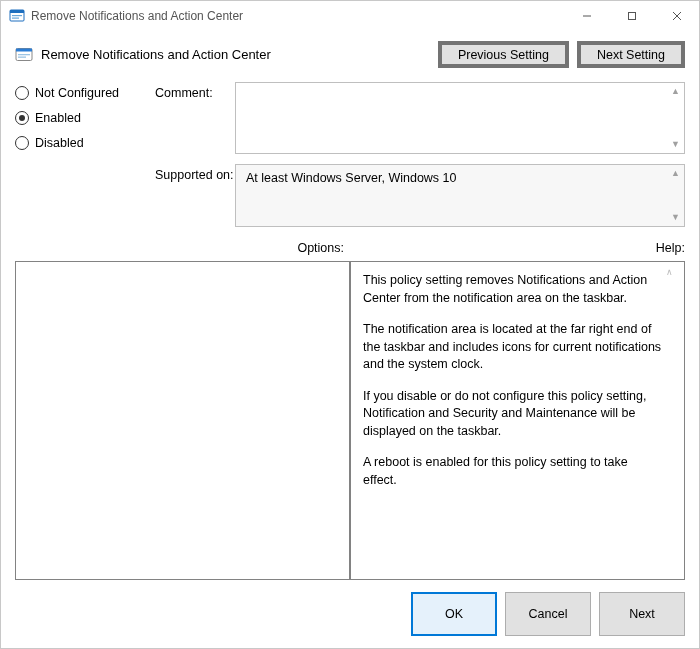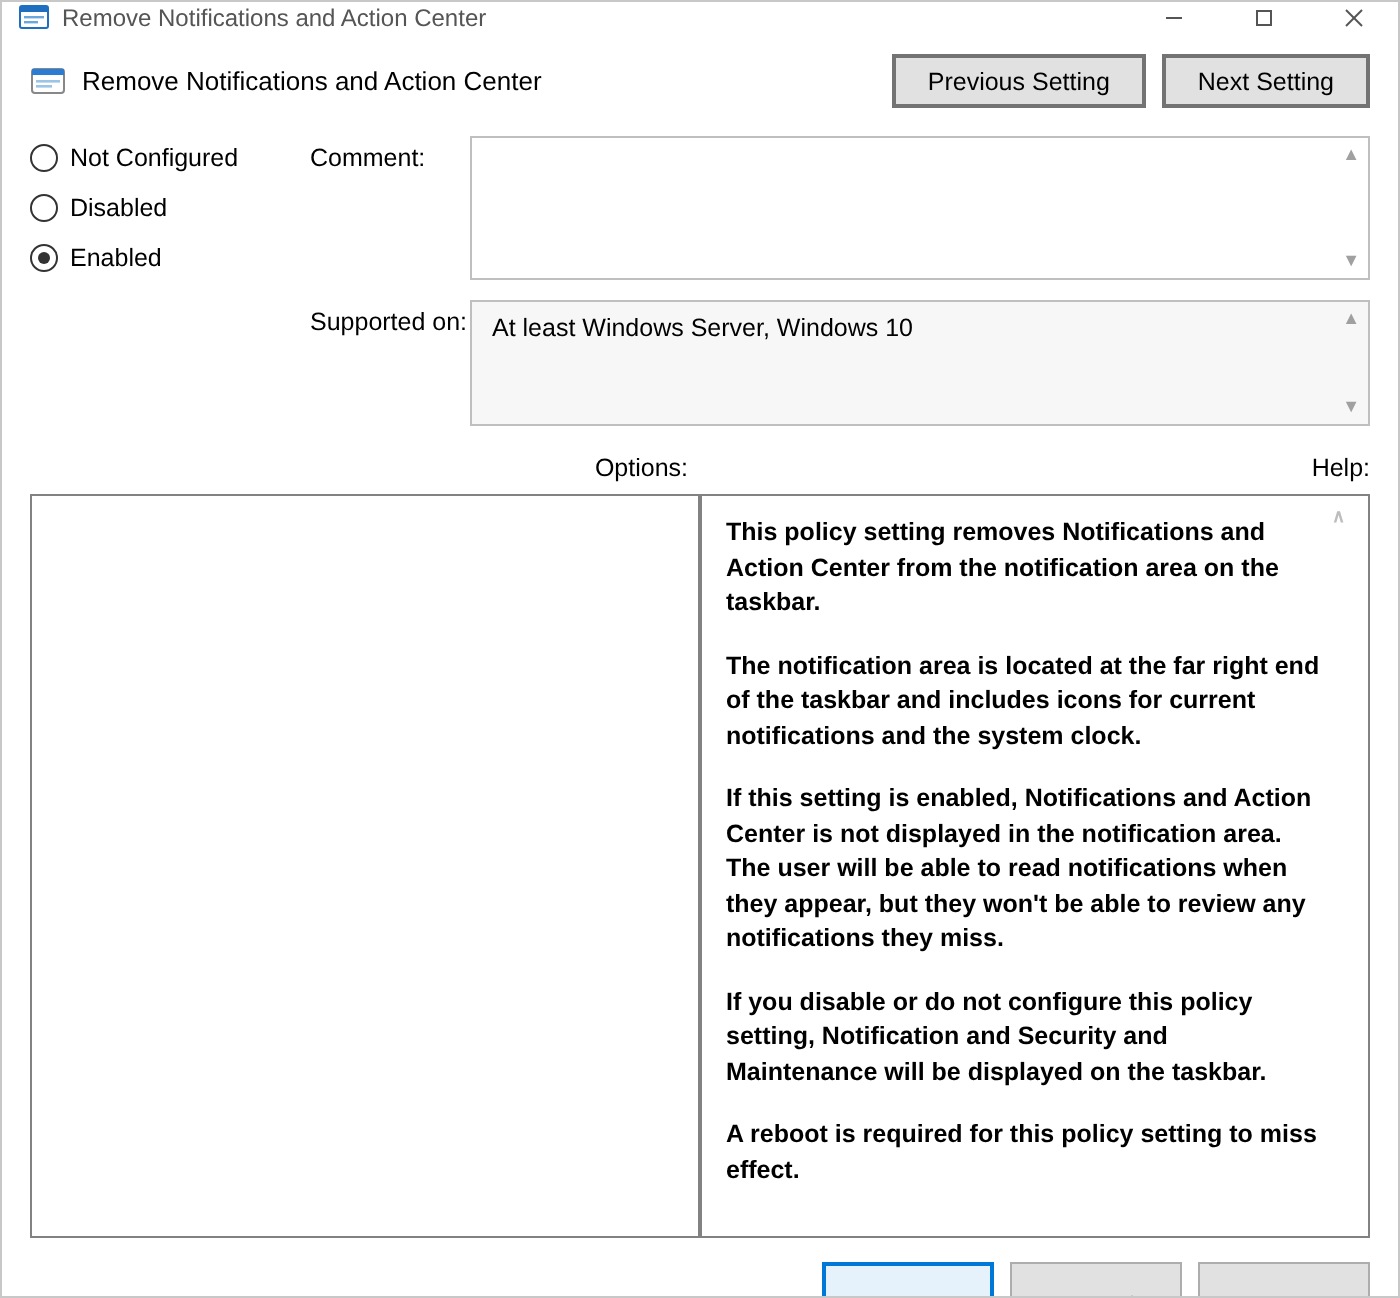--- a/index.html
+++ b/index.html
@@ -37,21 +37,21 @@
   .content { flex: 1; display: flex; flex-direction: column; padding: 10px 14px 12px 14px; }
   .header-row {
     display: flex;
     align-items: center;
     margin-bottom: 14px;
   }
   .header-row .policy-icon { width: 18px; height: 18px; margin-right: 8px; flex: 0 0 auto; }
   .header-row .policy-title { flex: 1; font-size: 13px; }
   .nav-btn {
     background: #e1e1e1;
-    border: 2px solid #737373;
+    border: 4px solid #737373;
     height: 27px;
     padding: 0 16px;
     font-family: inherit;
     font-size: 12.5px;
     margin-left: 8px;
     cursor: default;
   }
 
   .top-grid {
     display: grid;
@@ -102,21 +102,20 @@
     margin-bottom: 6px;
     text-align: right;
   }
   .section-labels .lbl { font-size: 12.5px; }
 
   .panels {
     display: grid;
     grid-template-columns: 1fr 1fr;
     flex: 1;
     min-height: 0;
-    font-weight: bold;
   }
   .panel-box {
     border: 1px solid #828282;
     background: #fff;
     padding: 10px 12px;
     overflow: hidden;
     font-size: 12.5px;
     line-height: 1.4;
     position: relative;
   }
@@ -197,26 +196,26 @@
   </div>
 
   <div class="top-grid">
 
     <div class="state-group" style="grid-row: 1 / span 2;">
       <div class="radio-row">
         <span class="radio"></span>
         <span>Not Configured</span>
       </div>
       <div class="radio-row">
+        <span class="radio checked"></span>
+        <span>Enabled</span>
+      </div>
+      <div class="radio-row">
         <span class="radio"></span>
         <span>Disabled</span>
-      </div>
-      <div class="radio-row">
-        <span class="radio checked"></span>
-        <span>Enabled</span>
       </div>
     </div>
 
     <div class="label-col">Comment:</div>
     <div class="txtbox comment-box">
       <span></span>
       <span class="scroll-caret up">▲</span>
       <span class="scroll-caret down">▼</span>
     </div>
 
@@ -232,23 +231,22 @@
     <div class="lbl">Options:</div>
     <div class="lbl">Help:</div>
   </div>
 
   <div class="panels">
     <div class="panel-box"></div>
     <div class="panel-box help-panel">
       <div class="help-text">
         <p>This policy setting removes Notifications and Action Center from the notification area on the taskbar.</p>
         <p>The notification area is located at the far right end of the taskbar and includes icons for current notifications and the system clock.</p>
-        <p>If this setting is enabled, Notifications and Action Center is not displayed in the notification area. The user will be able to read notifications when they appear, but they won't be able to review any notifications they miss.</p>
         <p>If you disable or do not configure this policy setting, Notification and Security and Maintenance will be displayed on the taskbar.</p>
-        <p>A reboot is required for this policy setting to miss effect.</p>
+        <p>A reboot is enabled for this policy setting to take effect.</p>
       </div>
       <div class="help-scroll">
         <span>∧</span>
       </div>
     </div>
   </div>
 
   <div class="footer-btns">
     <button class="primary">OK</button>
     <button>Cancel</button>

